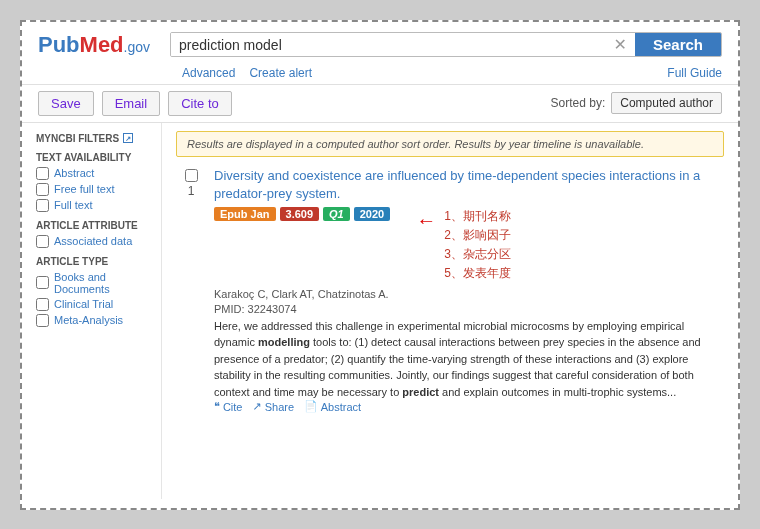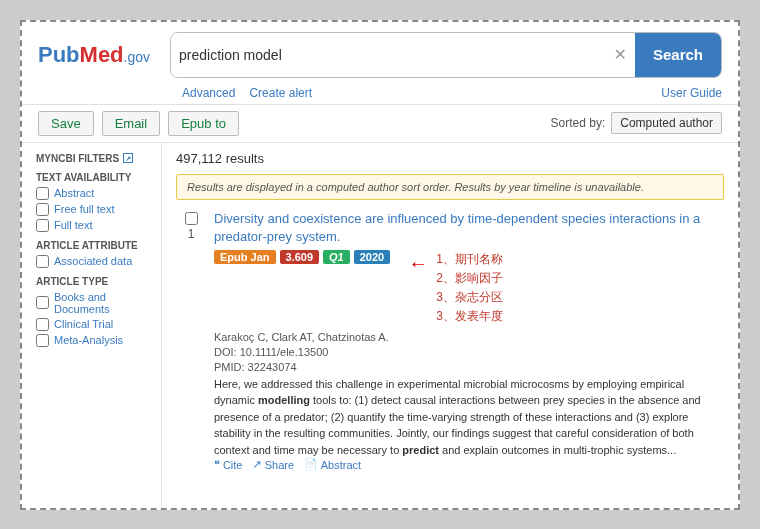--- a/index.html
+++ b/index.html
@@ -37,23 +37,23 @@
       white-space: nowrap;
     }
     .pubmed-logo span.pub { color: #3a7abf; }
     .pubmed-logo span.med { color: #d73030; }
     .pubmed-logo span.gov { color: #3a7abf; font-weight: normal; font-size: 14px; }
 
     .search-bar {
       display: flex;
       flex: 1;
       border: 1px solid #bbb;
-      border-radius: 8px;
+      border-radius: 2px;
       overflow: hidden;
-      height: 46px;
+      height: 25px;
     }
     .search-input {
       flex: 1;
       border: none;
       outline: none;
       padding: 0 8px;
       font-size: 14px;
       color: #333;
     }
     .search-clear {
@@ -100,21 +100,21 @@
       gap: 8px;
       background: #fff;
     }
     .toolbar-btn {
       border: 1px solid #bbb;
       background: #f5f5f5;
       padding: 4px 12px;
       font-size: 13px;
       cursor: pointer;
       border-radius: 2px;
-      color: #15803d;
+      color: #6d28d9;
     }
     .sorted-by {
       margin-left: auto;
       font-size: 12px;
       color: #555;
       display: flex;
       align-items: center;
       gap: 6px;
     }
     .sorted-by-label {
@@ -305,21 +305,21 @@
     .article-actions span {
       cursor: pointer;
       display: flex;
       align-items: center;
       gap: 3px;
     }
 
     .badges-and-annotation {
       display: flex;
       align-items: flex-start;
-      gap: 8px;
+      gap: 16px;
       margin-bottom: 4px;
     }
   </style>
 </head>
 <body>
 
 <div class="main-container">
 
   <div class="header">
     <div class="pubmed-logo">
@@ -328,27 +328,27 @@
     <div class="search-bar">
       <input class="search-input" type="text" value="prediction model" style="">
       <button class="search-clear">✕</button>
       <button class="search-button">Search</button>
     </div>
   </div>
 
   <div class="sub-links">
     <a href="#">Advanced</a>
     <a href="#">Create alert</a>
-    <span class="user-guide">User Guide</span>
+    <span class="user-guide">Full Guide</span>
   </div>
 
   <div class="toolbar">
     <button class="toolbar-btn">Save</button>
     <button class="toolbar-btn">Email</button>
-    <button class="toolbar-btn">Epub to</button>
+    <button class="toolbar-btn">Cite to</button>
     <div class="sorted-by">
       <span class="sorted-by-label">Sorted by:</span>
       <button class="sorted-by-value">Computed author</button>
     </div>
   </div>
 
   <div class="body-layout">
 
     <div class="sidebar">
       <div class="sidebar-section-title">
@@ -386,21 +386,20 @@
         <input type="checkbox" id="clinical-trial" style="">
         <label for="clinical-trial">Clinical Trial</label>
       </div>
       <div class="sidebar-item">
         <input type="checkbox" id="meta-analysis" style="">
         <label for="meta-analysis">Meta-Analysis</label>
       </div>
     </div>
 
     <div class="main-content">
-      <div class="results-count">497,112 results</div>
       <div class="notice-banner">Results are displayed in a computed author sort order. Results by year timeline is unavailable.</div>
 
       <div class="article-item">
         <div class="article-number-col">
           <input type="checkbox" class="article-checkbox" style="">
           <span class="article-number">1</span>
         </div>
         <div class="article-body">
           <div class="article-title">Diversity and coexistence are influenced by time-dependent species interactions in a predator-prey system.</div>
 
@@ -410,27 +409,26 @@
               <span class="badge badge-journal">3.609</span>
               <span class="badge badge-q1">Q1</span>
               <span class="badge badge-year">2020</span>
             </div>
             <div class="arrow-annotation">
               <span class="red-arrow">←</span>
               <div class="annotation-list">
                 <div>1、期刊名称</div>
                 <div>2、影响因子</div>
                 <div>3、杂志分区</div>
-                <div>3、发表年度</div>
+                <div>5、发表年度</div>
               </div>
             </div>
           </div>
 
           <div class="article-meta">Karakoç C, Clark AT, Chatzinotas A.</div>
-          <div class="article-meta">DOI: 10.1111/ele.13500</div>
           <div class="article-meta">PMID: 32243074</div>
 
           <div class="article-abstract">
             Here, we addressed this challenge in experimental microbial microcosms by employing empirical dynamic <strong>modelling</strong> tools to: (1) detect causal interactions between prey species in the absence and presence of a predator; (2) quantify the time-varying strength of these interactions and (3) explore stability in the resulting communities. Jointly, our findings suggest that careful consideration of both context and time may be necessary to <strong>predict</strong> and explain outcomes in multi-trophic systems...
           </div>
 
           <div class="article-actions">
             <span>
               <span>❝</span>
               <span>Cite</span>

